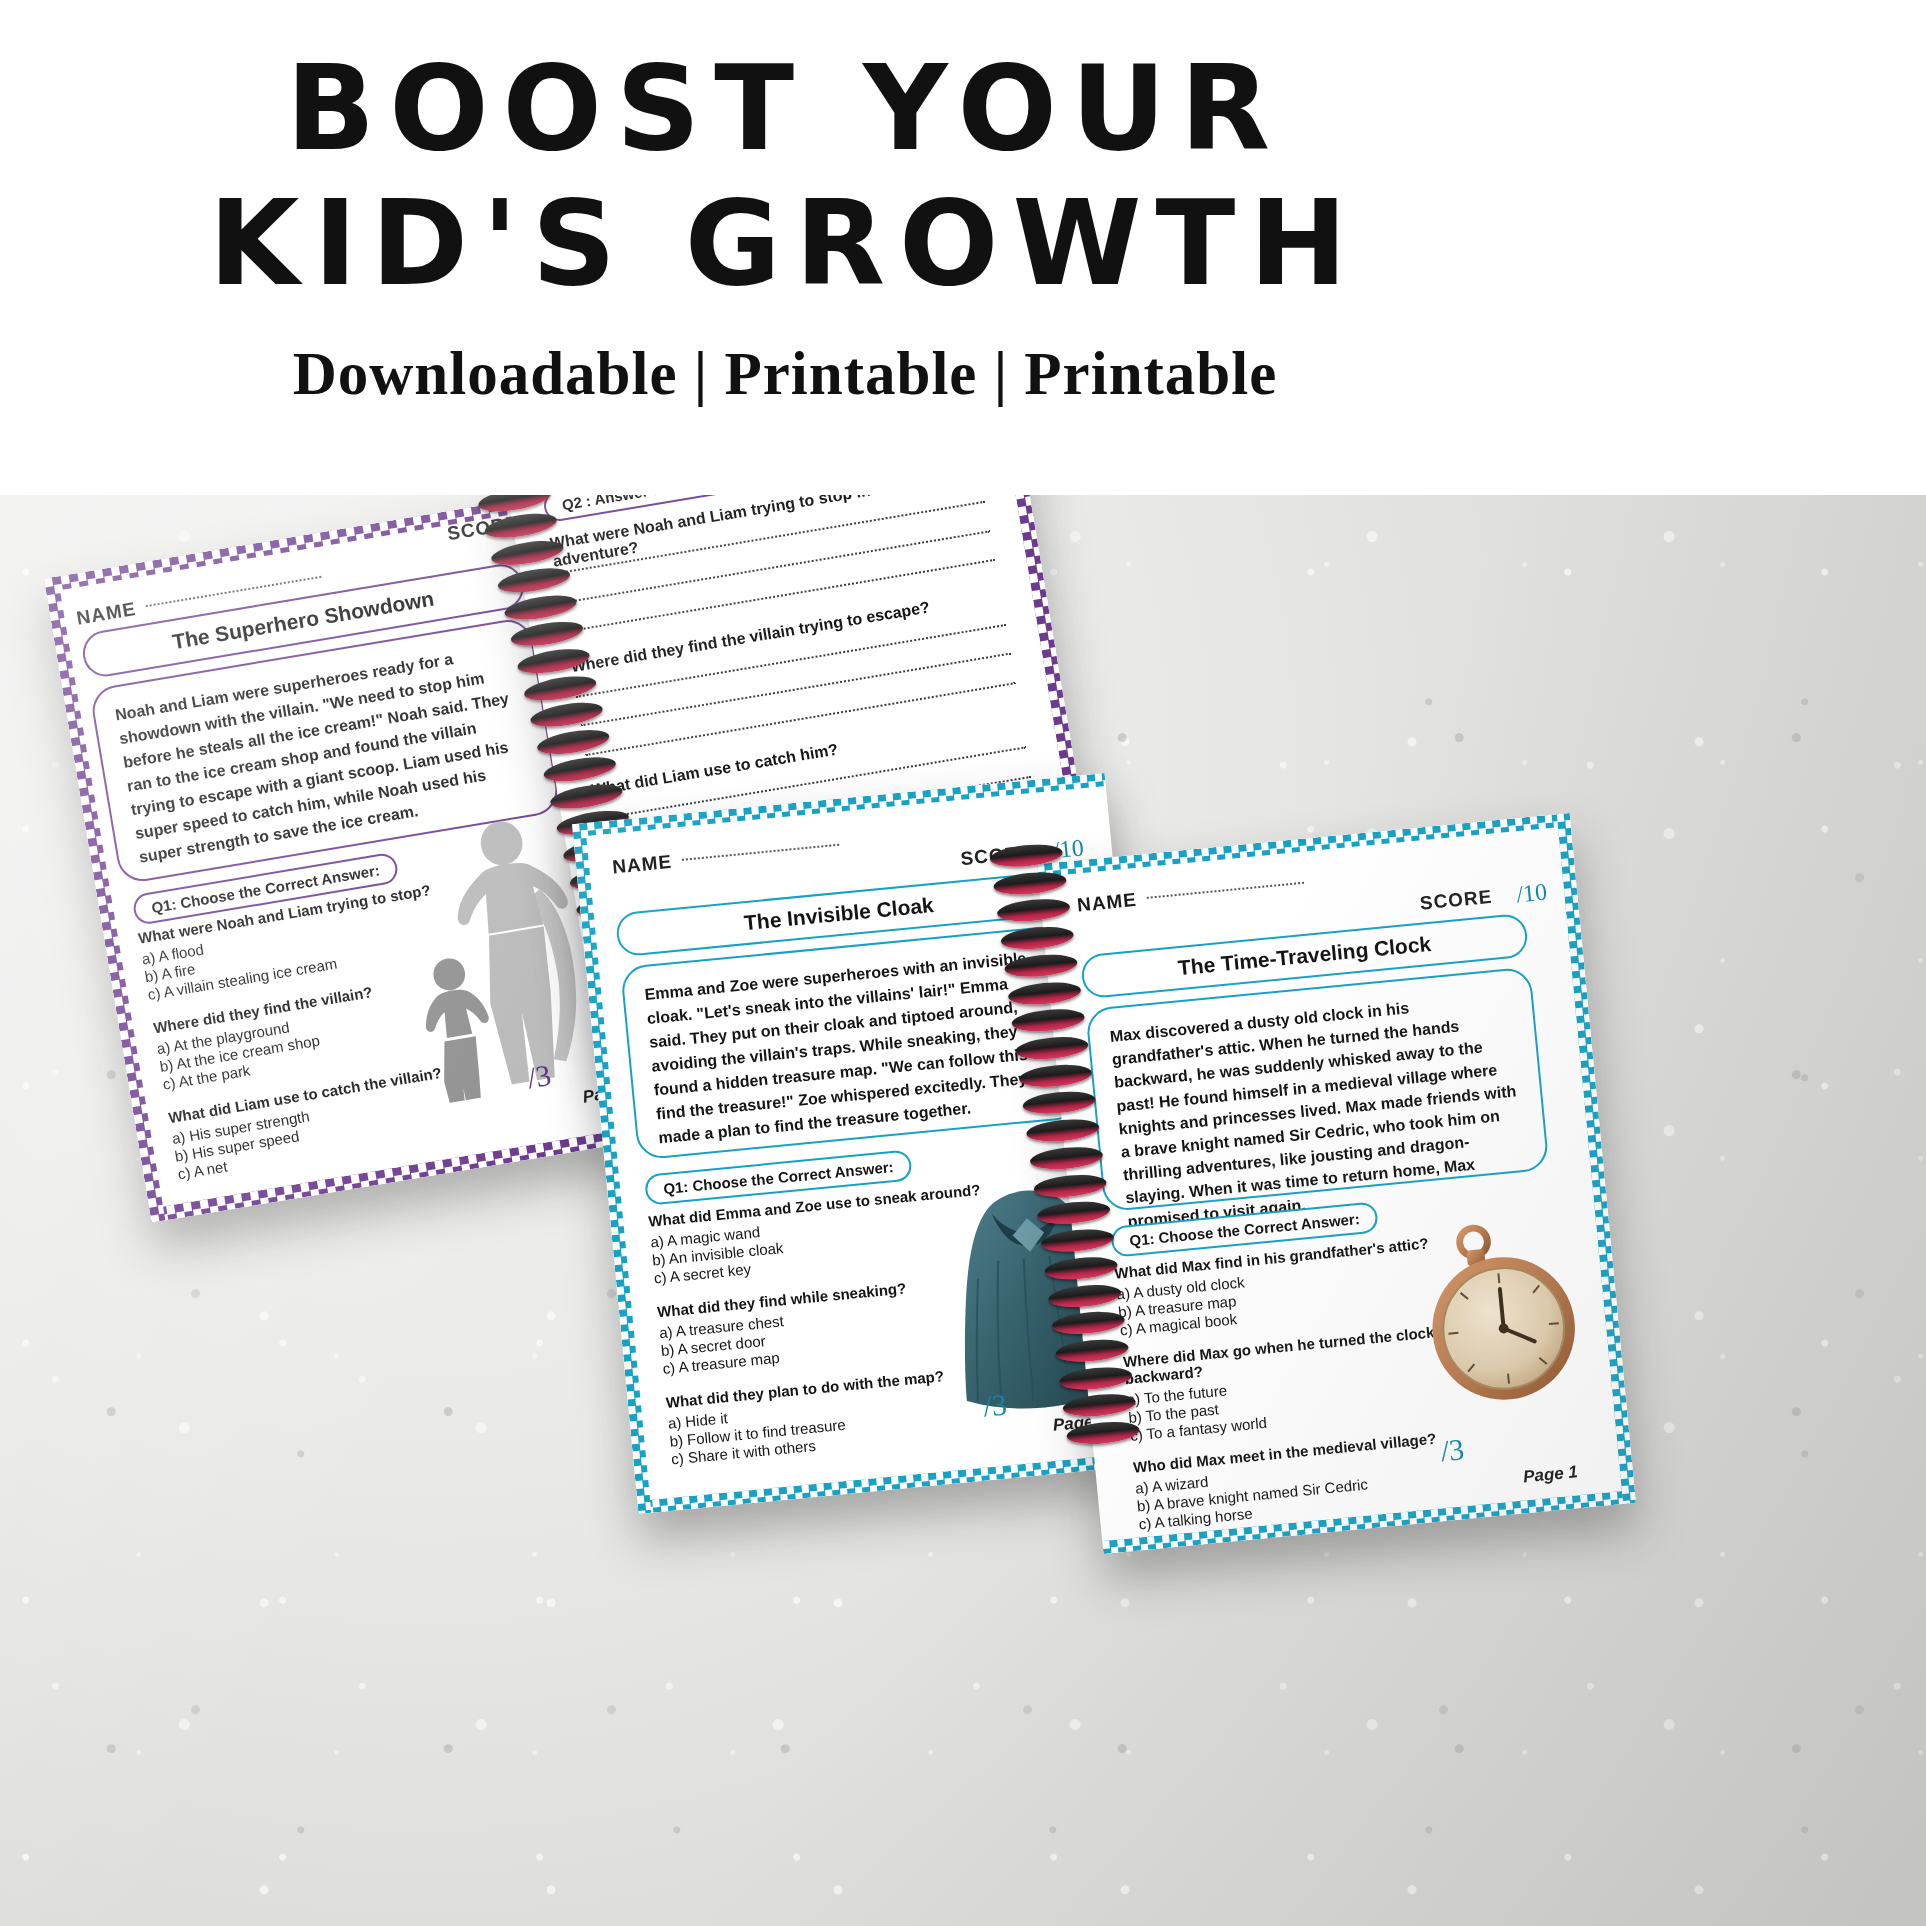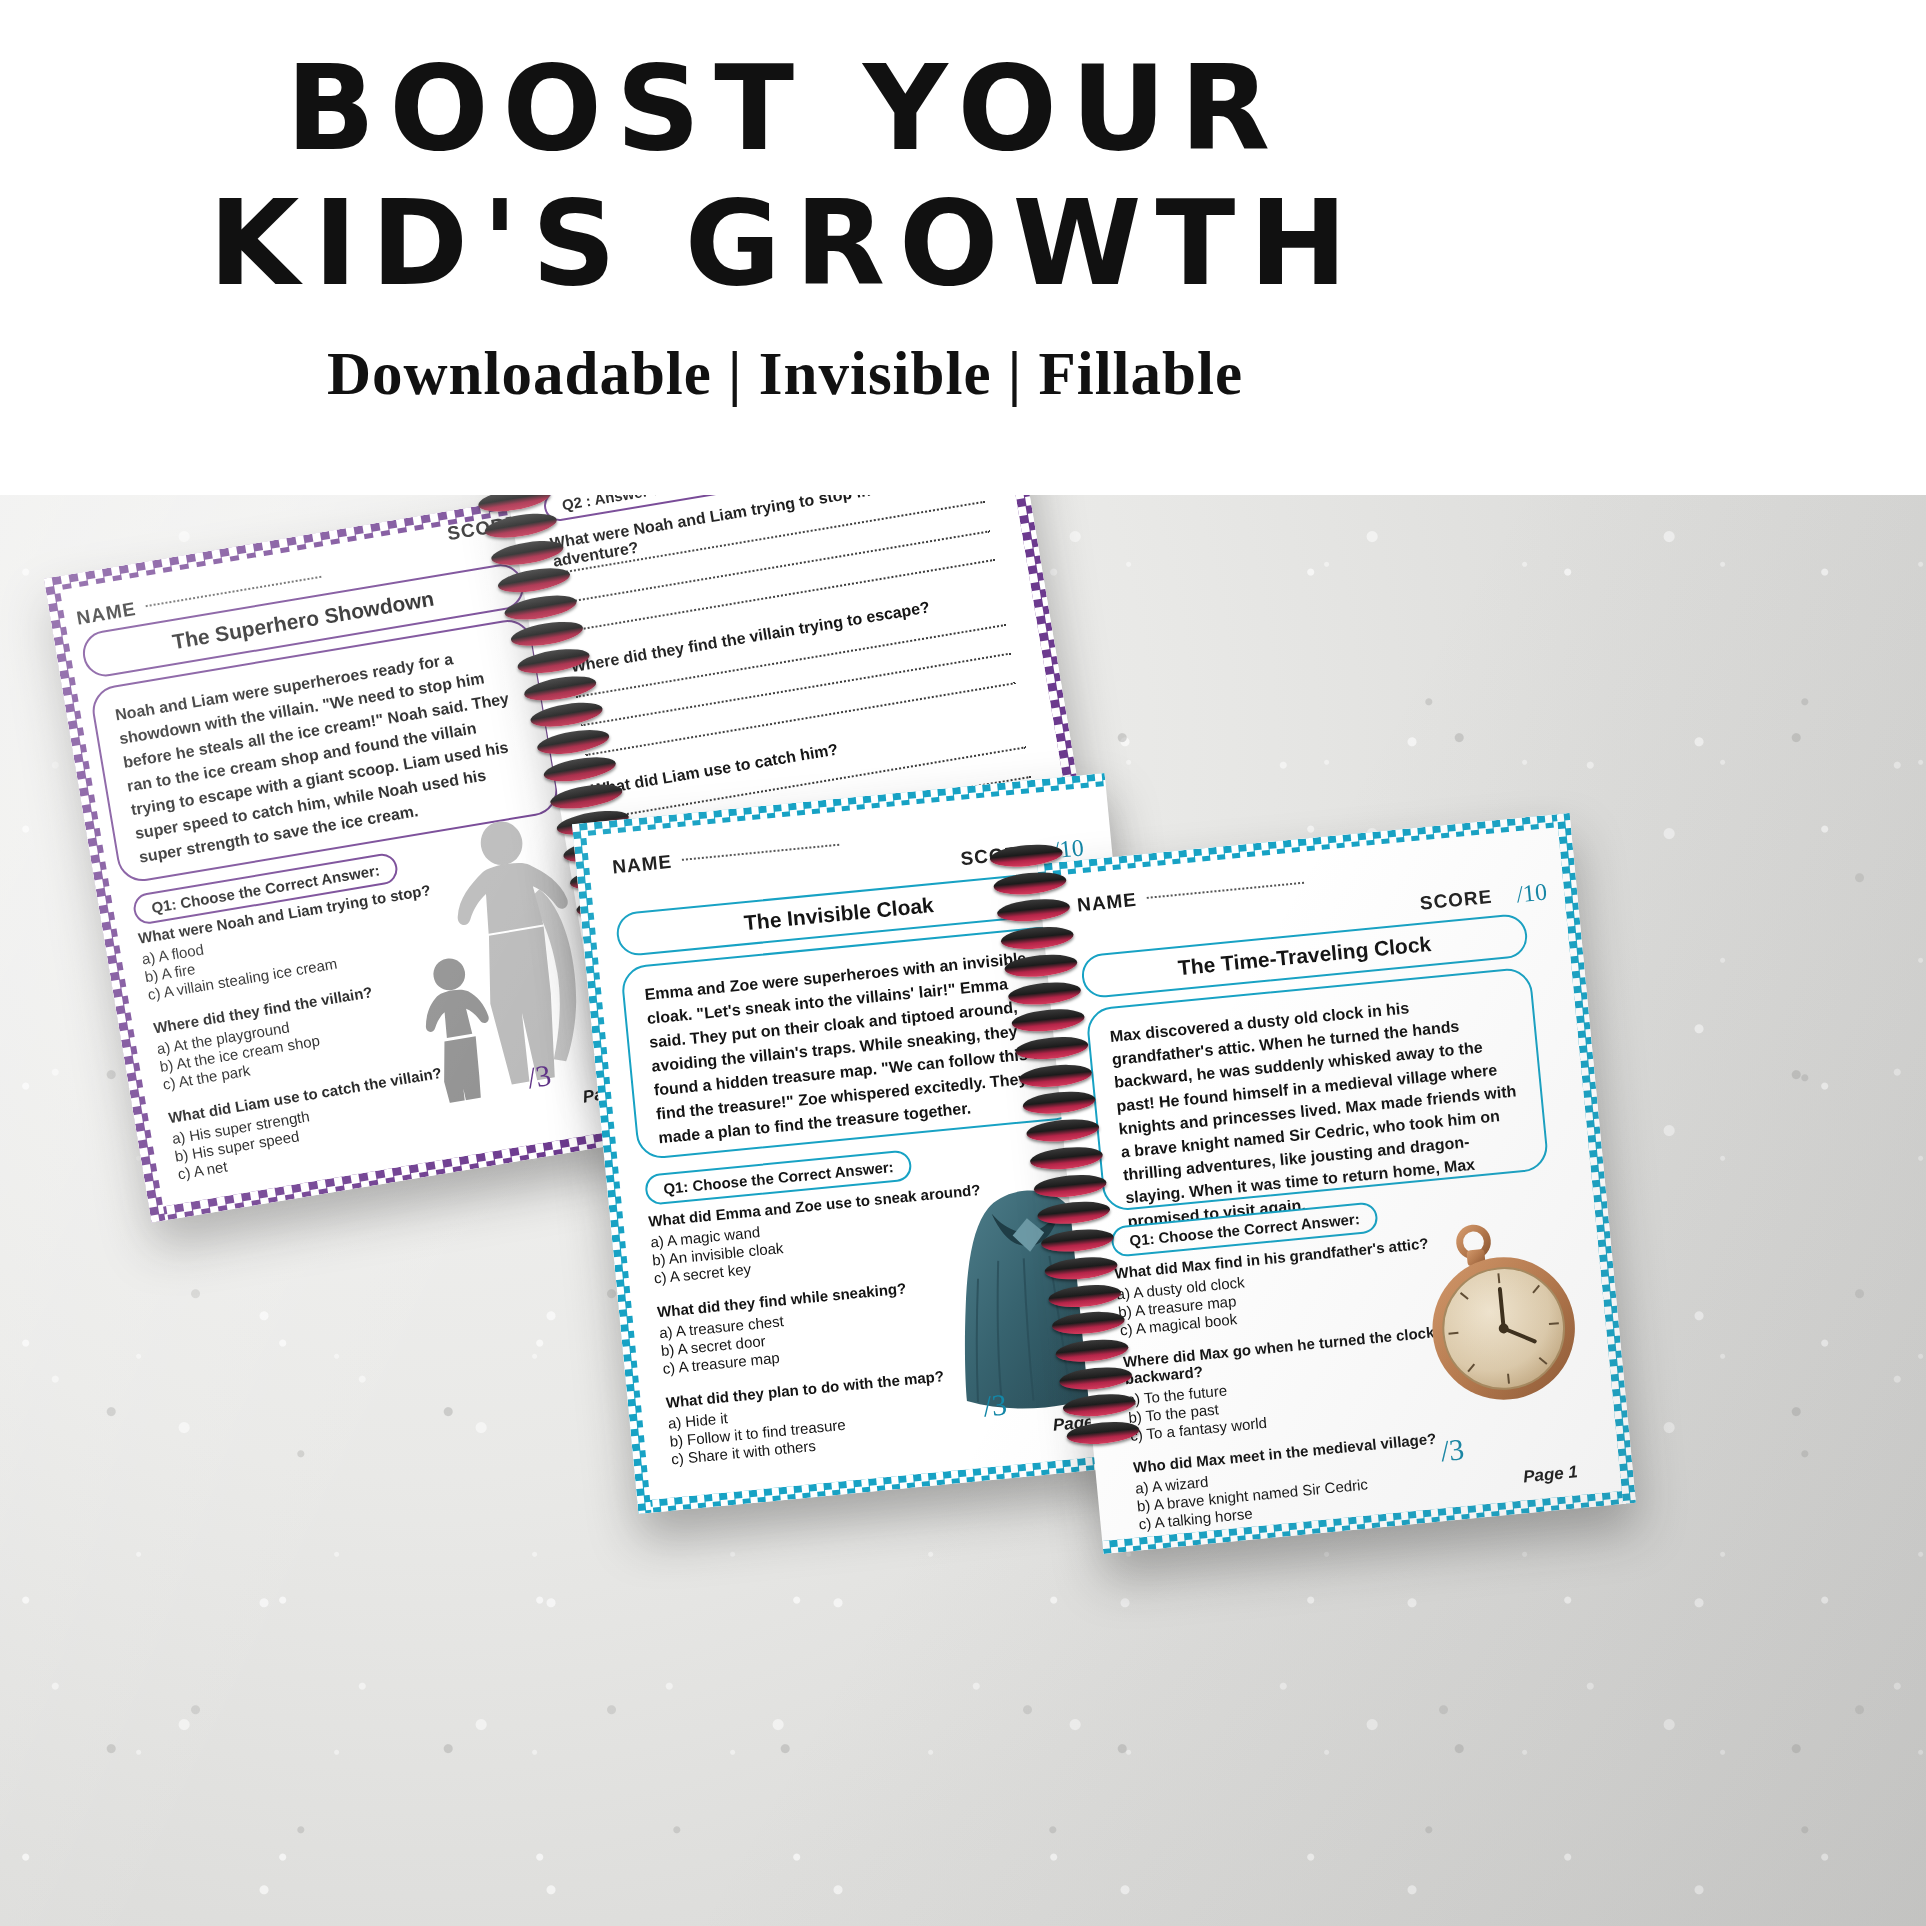--- a/index.html
+++ b/index.html
@@ -198,21 +198,21 @@
   .cloak { position: absolute; }
 
   
   .watch { position: absolute; }
 </style>
 </head>
 <body>
 
 <div id="header">
   <div id="title">BOOST YOUR KID'S GROWTH</div>
-  <div id="subtitle">Downloadable | Invisible | Fillable</div>
+  <div id="subtitle">Downloadable | Printable | Printable</div>
 </div>
 
 <div id="stage">
 
   <div class="sheet" style="left:94px; top:35px; width:535px; height:653px; transform: rotate(-9.5deg); transform-origin: 50% 50%;">
     <div class="sheet-inner">
       <div class="checker purple" style="left:0; top:0; width:535px; height:14px;"></div>
       <div class="checker purple" style="left:0; bottom:0; width:535px; height:14px;"></div>
       <div class="checker purple" style="left:0; top:0; width:14px; height:653px;"></div>
       <div class="checker purple" style="right:0; top:0; width:14px; height:653px;"></div>

